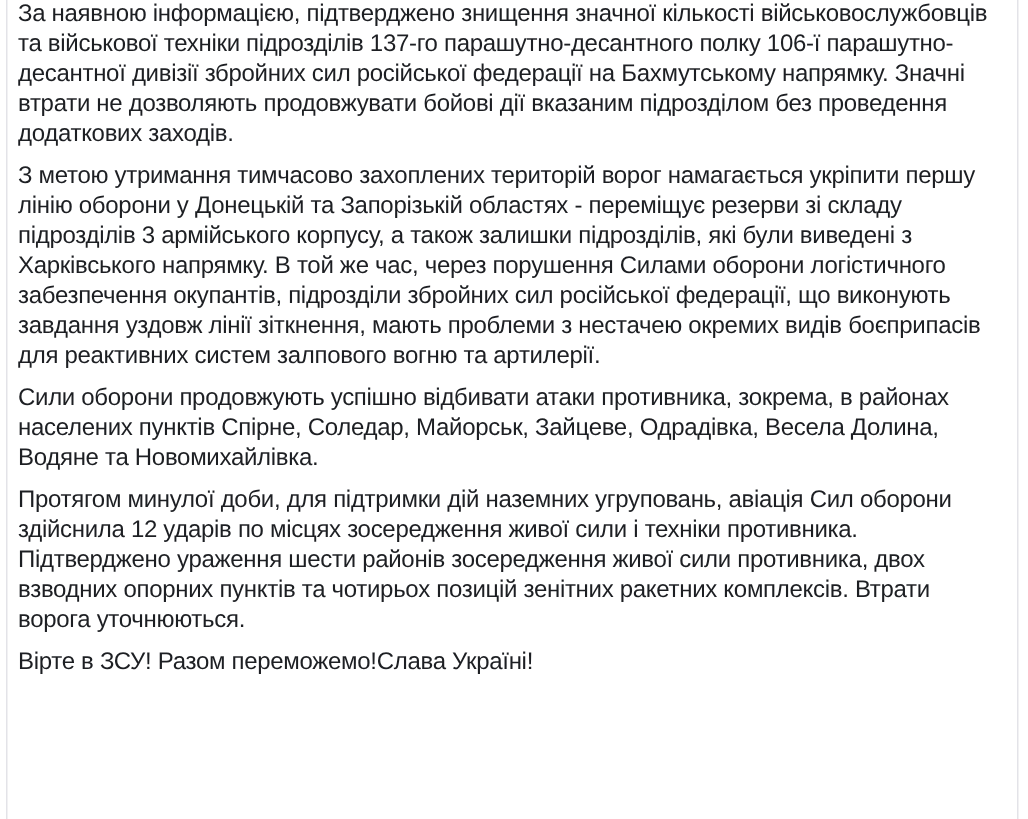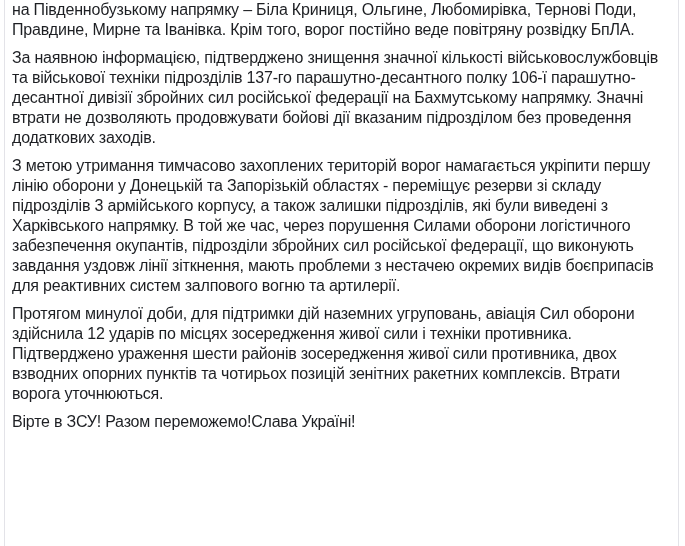--- a/index.html
+++ b/index.html
@@ -53,34 +53,35 @@
     .doc-content p:last-child { margin-bottom: 0; }
   </style>
 </head>
 <body>
 
 <div class="doc-panel">
   <div class="edge-line left"></div>
   <div class="edge-line right"></div>
 
   <div class="doc-content">
-    <p>на Південнобузькому напрямку – Біла Криниця, Ольгине, Любомирівка, Тернові Поди,
-Правдине, Мирне та Іванівка. Крім того, ворог постійно веде повітряну розвідку БпЛА.</p>
     <p>За наявною інформацією, підтверджено знищення значної кількості військовослужбовців
 та військової техніки підрозділів 137-го парашутно-десантного полку 106-ї парашутно-
 десантної дивізії збройних сил російської федерації на Бахмутському напрямку. Значні
 втрати не дозволяють продовжувати бойові дії вказаним підрозділом без проведення
 додаткових заходів.</p>
     <p>З метою утримання тимчасово захоплених територій ворог намагається укріпити першу
 лінію оборони у Донецькій та Запорізькій областях - переміщує резерви зі складу
 підрозділів 3 армійського корпусу, а також залишки підрозділів, які були виведені з
 Харківського напрямку. В той же час, через порушення Силами оборони логістичного
 забезпечення окупантів, підрозділи збройних сил російської федерації, що виконують
 завдання уздовж лінії зіткнення, мають проблеми з нестачею окремих видів боєприпасів
 для реактивних систем залпового вогню та артилерії.</p>
+    <p>Сили оборони продовжують успішно відбивати атаки противника, зокрема, в районах
+населених пунктів Спірне, Соледар, Майорськ, Зайцеве, Одрадівка, Весела Долина,
+Водяне та Новомихайлівка.</p>
     <p>Протягом минулої доби, для підтримки дій наземних угруповань, авіація Сил оборони
 здійснила 12 ударів по місцях зосередження живої сили і техніки противника.
 Підтверджено ураження шести районів зосередження живої сили противника, двох
 взводних опорних пунктів та чотирьох позицій зенітних ракетних комплексів. Втрати
 ворога уточнюються.</p>
     <p>Вірте в ЗСУ! Разом переможемо!Слава Україні!</p>
   </div>
 </div>
 
 </body></html>

